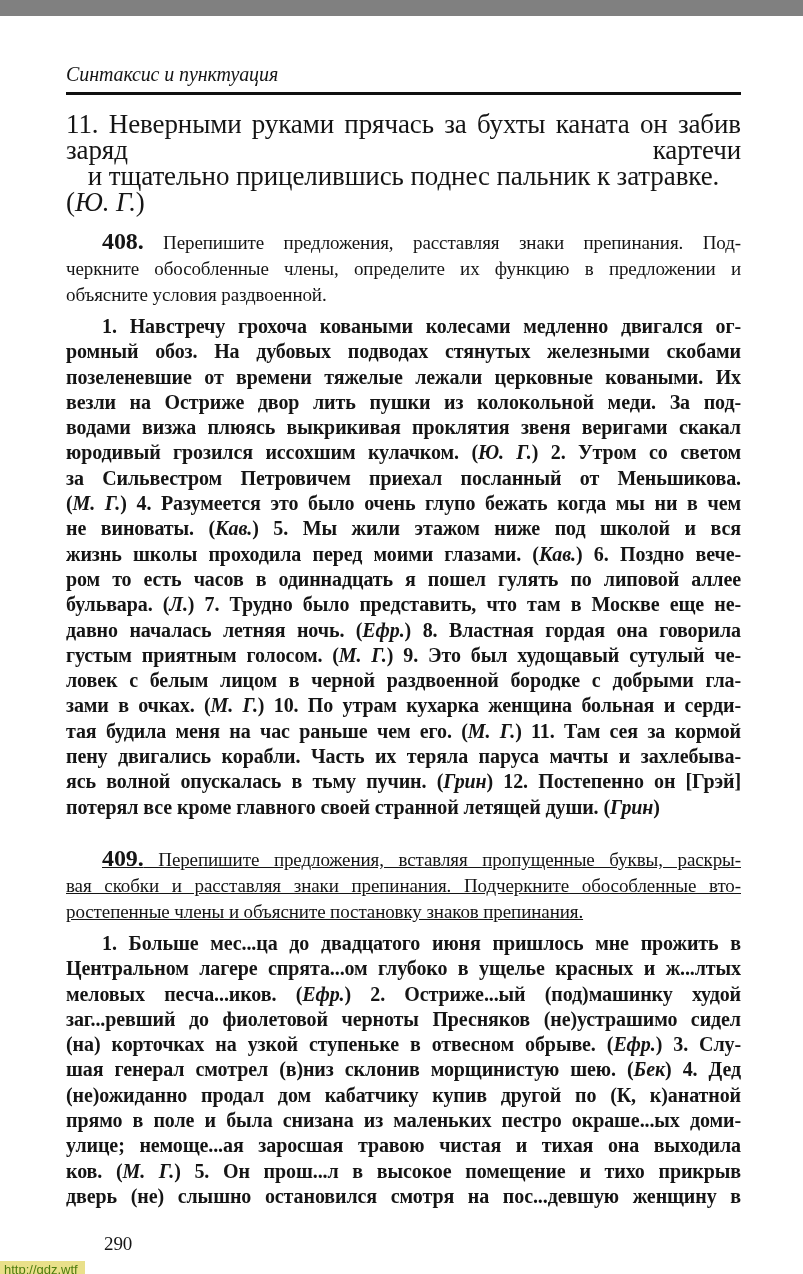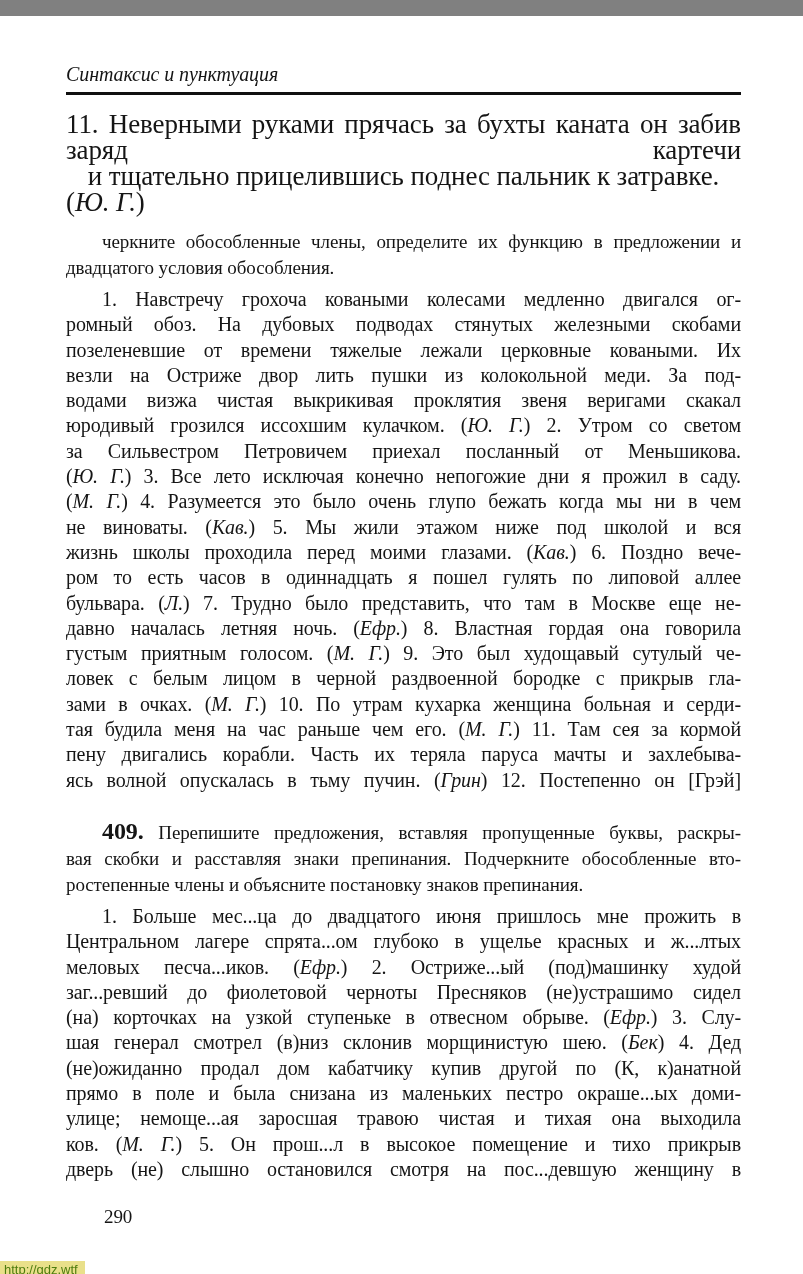--- a/index.html
+++ b/index.html
@@ -33,23 +33,23 @@
   .tline.tlast {
     text-align: center;
     text-align-last: left;
   }
   .para.cont { font-size: 27px; }
   .para.cont .tline { line-height: 26px; }
   .para.instr { margin-top: 14px; font-size: 19px; }
   .para.instr .tline { line-height: 26px; }
   .para.instr .tline:first-child { text-indent: 36px; }
   .para.instr b.exnum { font-size: 24px; line-height: 1; font-weight: 700; }
-  .para.mt-lg { margin-top: 26px; }
+  .para.mt-lg { margin-top: 26px; text-decoration: underline; }
   .para.body { margin-top: 6px; font-size: 20px; }
-  .para.body .tline { line-height: 25.3px; }
+  .para.body .tline { line-height: 25.3px; font-weight: bold; }
   .para.body .tline:first-child { text-indent: 36px; }
   .page-number {
     margin-top: 22px;
     padding-left: 38px;
     font-size: 19px;
     line-height: 26px;
   }
   .watermark {
     position: absolute;
     left: 0; bottom: 1px;
@@ -69,45 +69,46 @@
   <div class="running-head">Синтаксис и пунктуация</div>
 
   <div class="rule"></div>
 
   <div class="para cont">
       <div class="tline">11. Неверными руками прячась за бухты каната он забив заряд картечи</div>
       <div class="tline tlast">и тщательно прицелившись поднес пальник к затравке. (<i>Ю. Г.</i>)</div>
     </div>
 
   <div class="para instr">
+      <div class="tline"><b class="exnum">408.</b> Перепишите предложения, расставляя знаки препинания. Под-</div>
       <div class="tline">черкните обособленные члены, определите их функцию в предложении и</div>
-      <div class="tline tlast">двадцатого условия обособления.</div>
+      <div class="tline tlast">объясните условия раздвоенной.</div>
     </div>
 
   <div class="para body">
       <div class="tline">1. Навстречу грохоча коваными колесами медленно двигался ог-</div>
       <div class="tline">ромный обоз. На дубовых подводах стянутых железными скобами</div>
       <div class="tline">позеленевшие от времени тяжелые лежали церковные коваными. Их</div>
       <div class="tline">везли на Остриже двор лить пушки из колокольной меди. За под-</div>
-      <div class="tline">водами визжа чистая выкрикивая проклятия звеня веригами скакал</div>
+      <div class="tline">водами визжа плюясь выкрикивая проклятия звеня веригами скакал</div>
       <div class="tline">юродивый грозился иссохшим кулачком. (<i>Ю. Г.</i>) 2. Утром со светом</div>
       <div class="tline">за Сильвестром Петровичем приехал посланный от Меньшикова.</div>
-      <div class="tline">(<i>Ю. Г.</i>) 3. Все лето исключая конечно непогожие дни я прожил в саду.</div>
       <div class="tline">(<i>М. Г.</i>) 4. Разумеется это было очень глупо бежать когда мы ни в чем</div>
       <div class="tline">не виноваты. (<i>Кав.</i>) 5. Мы жили этажом ниже под школой и вся</div>
       <div class="tline">жизнь школы проходила перед моими глазами. (<i>Кав.</i>) 6. Поздно вече-</div>
       <div class="tline">ром то есть часов в одиннадцать я пошел гулять по липовой аллее</div>
       <div class="tline">бульвара. (<i>Л.</i>) 7. Трудно было представить, что там в Москве еще не-</div>
       <div class="tline">давно началась летняя ночь. (<i>Ефр.</i>) 8. Властная гордая она говорила</div>
       <div class="tline">густым приятным голосом. (<i>М. Г.</i>) 9. Это был худощавый сутулый че-</div>
-      <div class="tline">ловек с белым лицом в черной раздвоенной бородке с прикрыв гла-</div>
+      <div class="tline">ловек с белым лицом в черной раздвоенной бородке с добрыми гла-</div>
       <div class="tline">зами в очках. (<i>М. Г.</i>) 10. По утрам кухарка женщина больная и серди-</div>
       <div class="tline">тая будила меня на час раньше чем его. (<i>М. Г.</i>) 11. Там сея за кормой</div>
       <div class="tline">пену двигались корабли. Часть их теряла паруса мачты и захлебыва-</div>
       <div class="tline">ясь волной опускалась в тьму пучин. (<i>Грин</i>) 12. Постепенно он [Грэй]</div>
+      <div class="tline tlast">потерял все кроме главного своей странной летящей души. (<i>Грин</i>)</div>
     </div>
 
   <div class="para instr mt-lg">
       <div class="tline"><b class="exnum">409.</b> Перепишите предложения, вставляя пропущенные буквы, раскры-</div>
       <div class="tline">вая скобки и расставляя знаки препинания. Подчеркните обособленные вто-</div>
       <div class="tline tlast">ростепенные члены и объясните постановку знаков препинания.</div>
     </div>
 
   <div class="para body">
       <div class="tline">1. Больше мес...ца до двадцатого июня пришлось мне прожить в</div>

